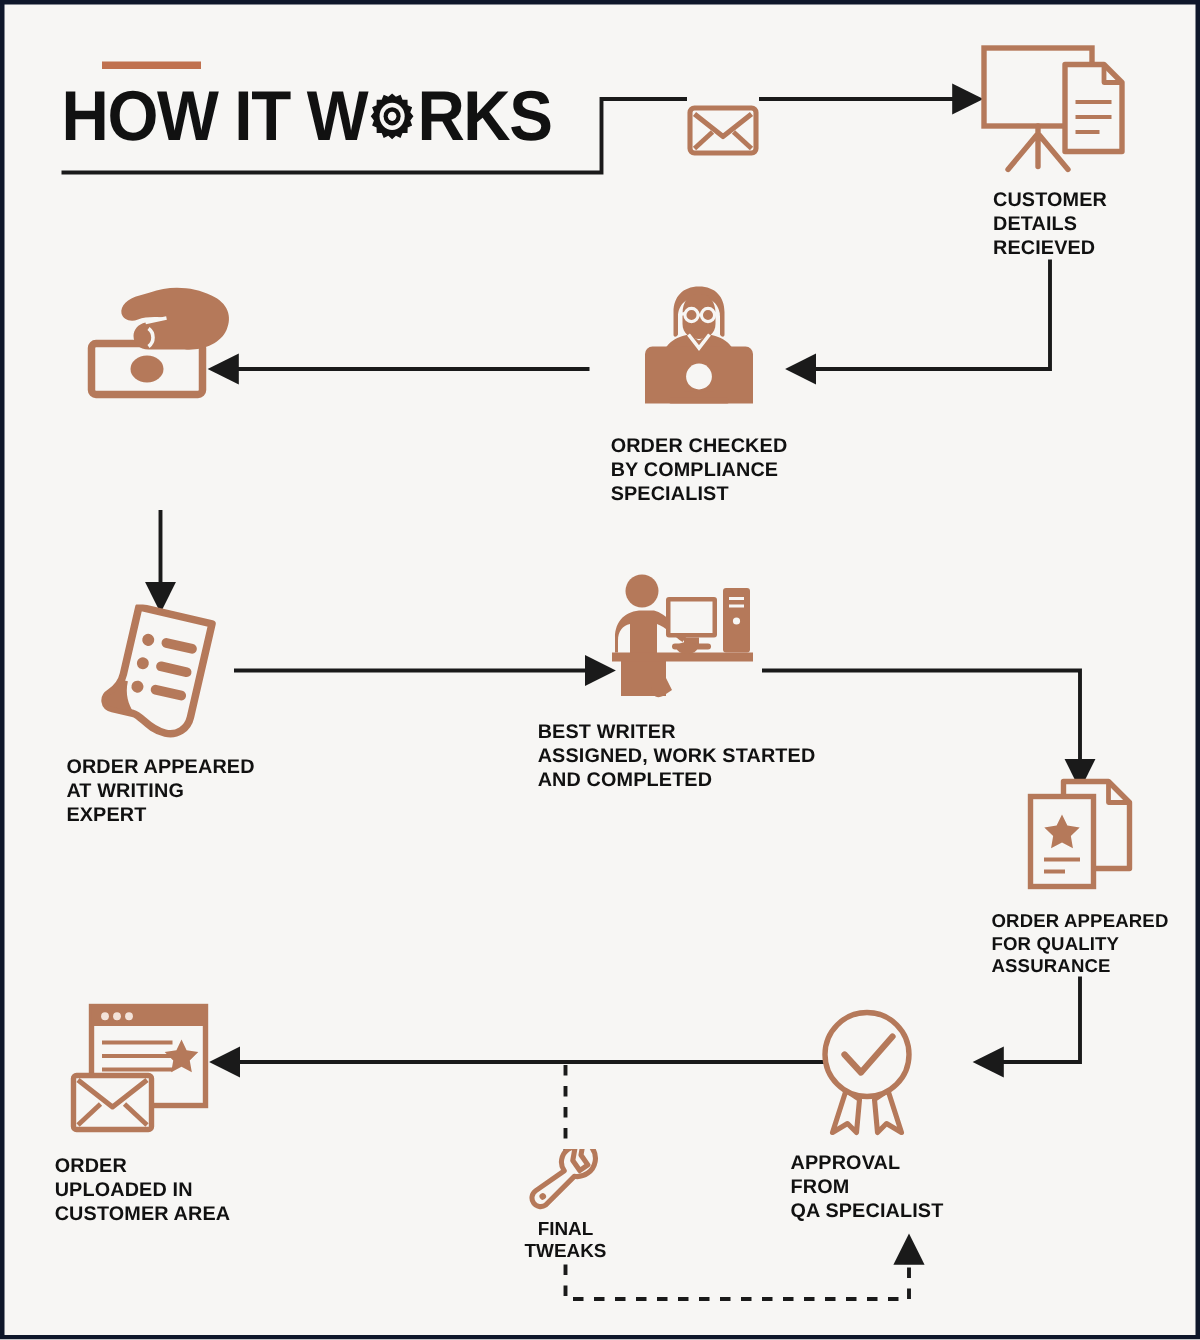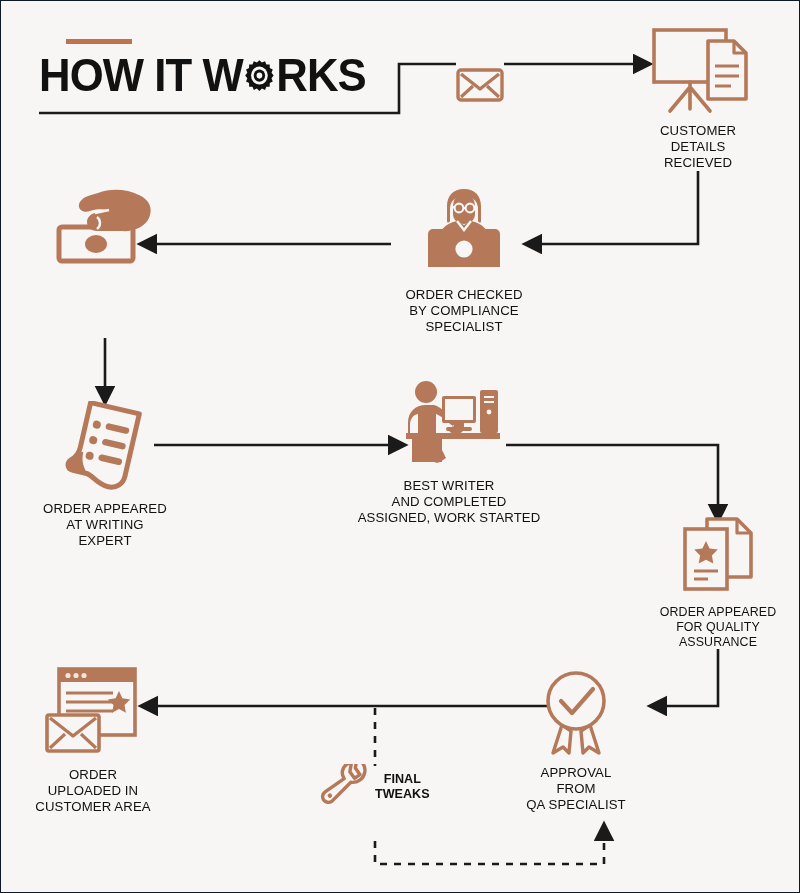--- a/index.html
+++ b/index.html
@@ -5,21 +5,21 @@
   html, body {
     margin: 0;
     padding: 0;
     background: #ffffff;
   }
   #canvas {
     position: relative;
     width: 800px;
     height: 893px;
     background: #f7f6f4;
-    border: 1px solid #0f172a;
+    border: 3px solid #0f172a;
     box-sizing: border-box;
     font-family: "Liberation Sans", sans-serif;
     overflow: hidden;
   }
   #flowlines {
     position: absolute;
     left: 0; top: 0;
     width: 800px;
     height: 893px;
   }
@@ -71,36 +71,36 @@
     margin-left: -95px;
   }
   .node .icon-wrap {
     display: flex;
     align-items: flex-end;
     justify-content: center;
     height: 92px;
   }
   .node .caption {
     margin-top: 8px;
-    text-align: center;
-    font-weight: normal;
+    font-weight: bold;
     font-size: 13.2px;
     line-height: 1.22;
     letter-spacing: 0.1px;
     color: #111111;
     text-transform: uppercase;
   }
   .node.small-cap .caption { font-size: 12.4px; }
 
   
   #node-tweaks {
     position: absolute;
     width: 120px;
     margin-left: -60px;
     display: flex;
+    flex-direction: column;
     align-items: center;
   }
   #node-tweaks .caption {
     margin-top: 4px;
     text-align: center;
     font-weight: bold;
     font-size: 12.6px;
     line-height: 1.2;
     color: #111111;
     text-transform: uppercase;
@@ -309,22 +309,22 @@
         <g stroke="#f7f6f4" stroke-width="2">
           <path d="M94 19 L104 19 M94 24 L104 24"></path>
         </g>
         <circle cx="99" cy="34" r="2.4" fill="#f7f6f4"></circle>
 
         <ellipse cx="66" cy="52" rx="7" ry="4" fill="#b5795a"></ellipse>
       </svg>
     </div>
     <div class="caption">
       <div>BEST WRITER</div>
+      <div>ASSIGNED, WORK STARTED</div>
       <div>AND COMPLETED</div>
-      <div>ASSIGNED, WORK STARTED</div>
     </div>
   </div>
 
   <div class="node small-cap" style="left:717px; top:514px;">
     <div class="icon-wrap" style="height:82px;">
       <svg width="86" height="82" viewBox="0 0 86 82">
 
         <path d="M32 4 L62 4 L76 18 L76 62 L32 62 Z" fill="#f7f6f4" stroke="#b5795a" stroke-width="3.6" stroke-linejoin="round"></path>
         <path d="M62 4 L62 18 L76 18" fill="none" stroke="#b5795a" stroke-width="3.2" stroke-linejoin="round"></path>
 

